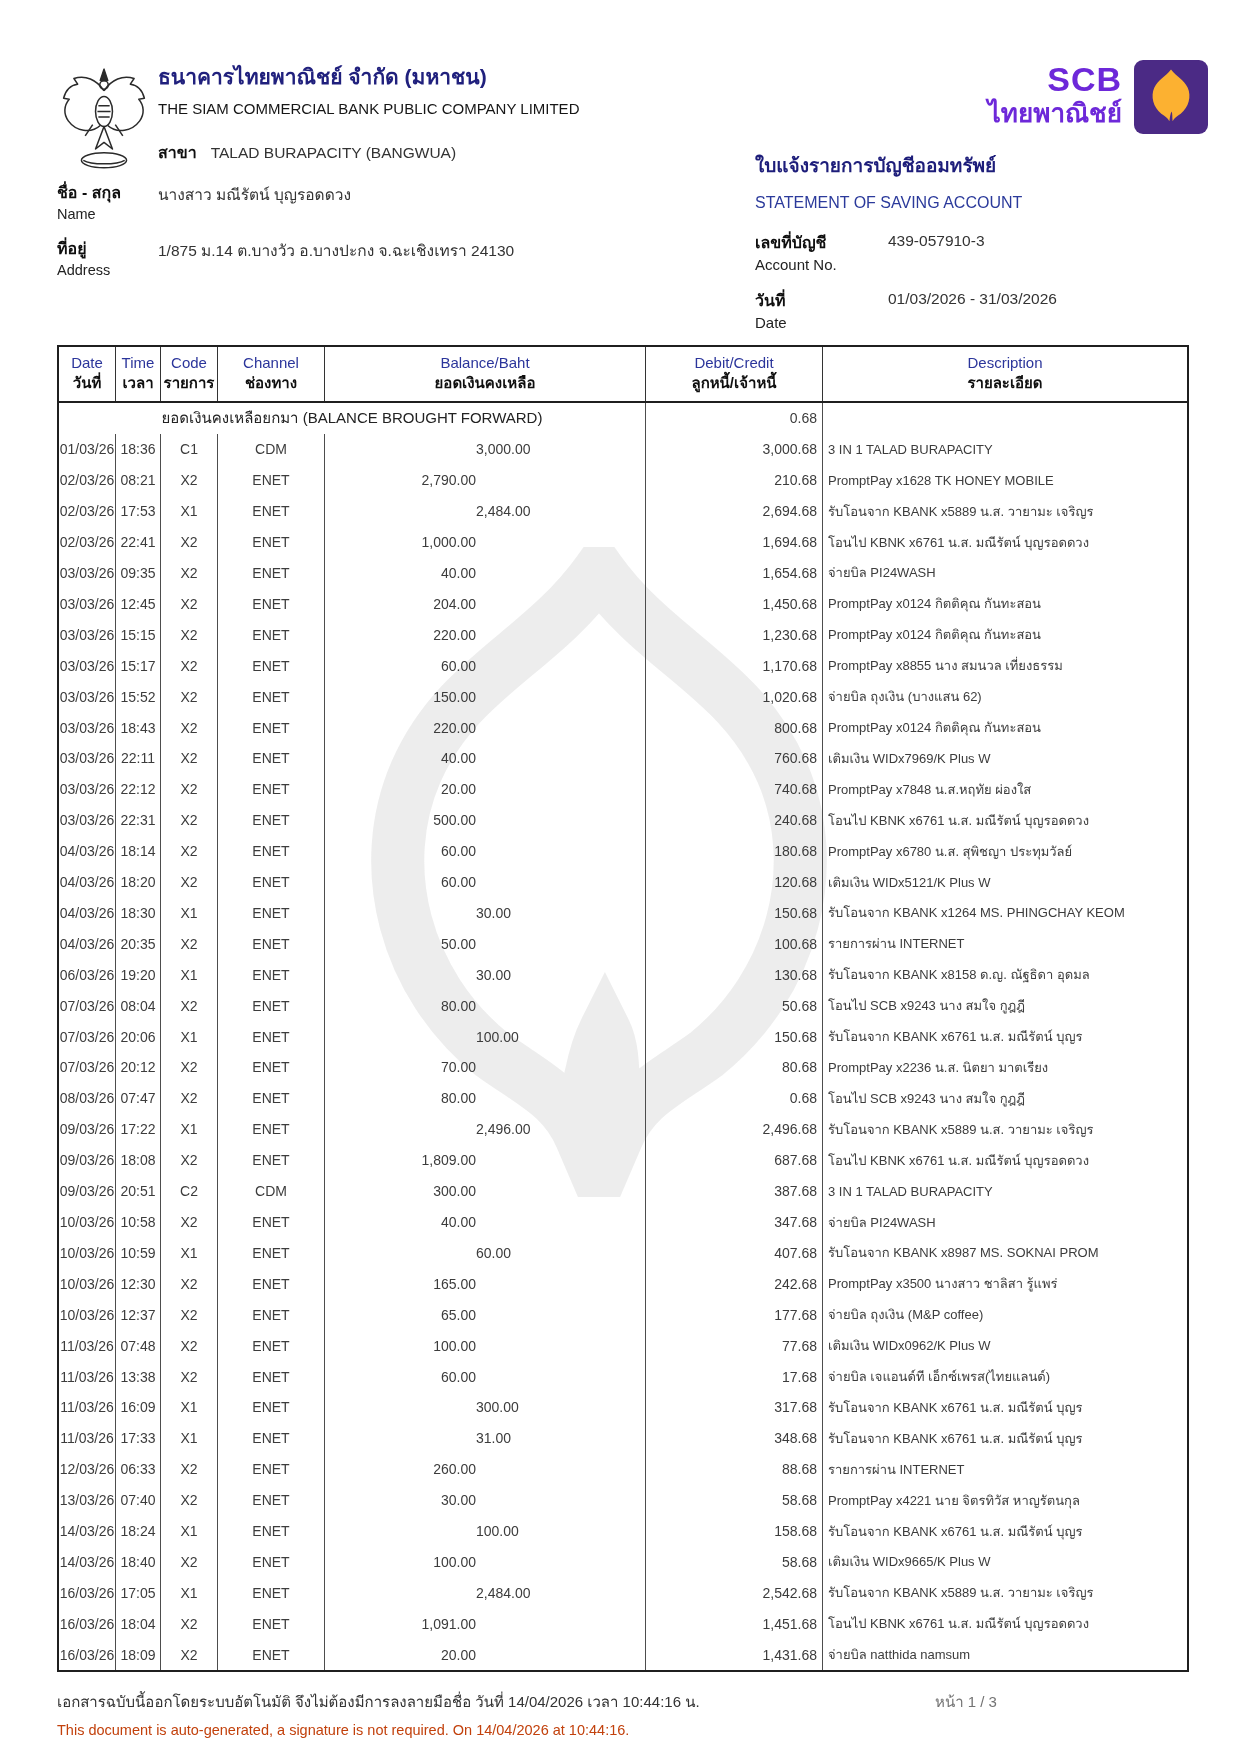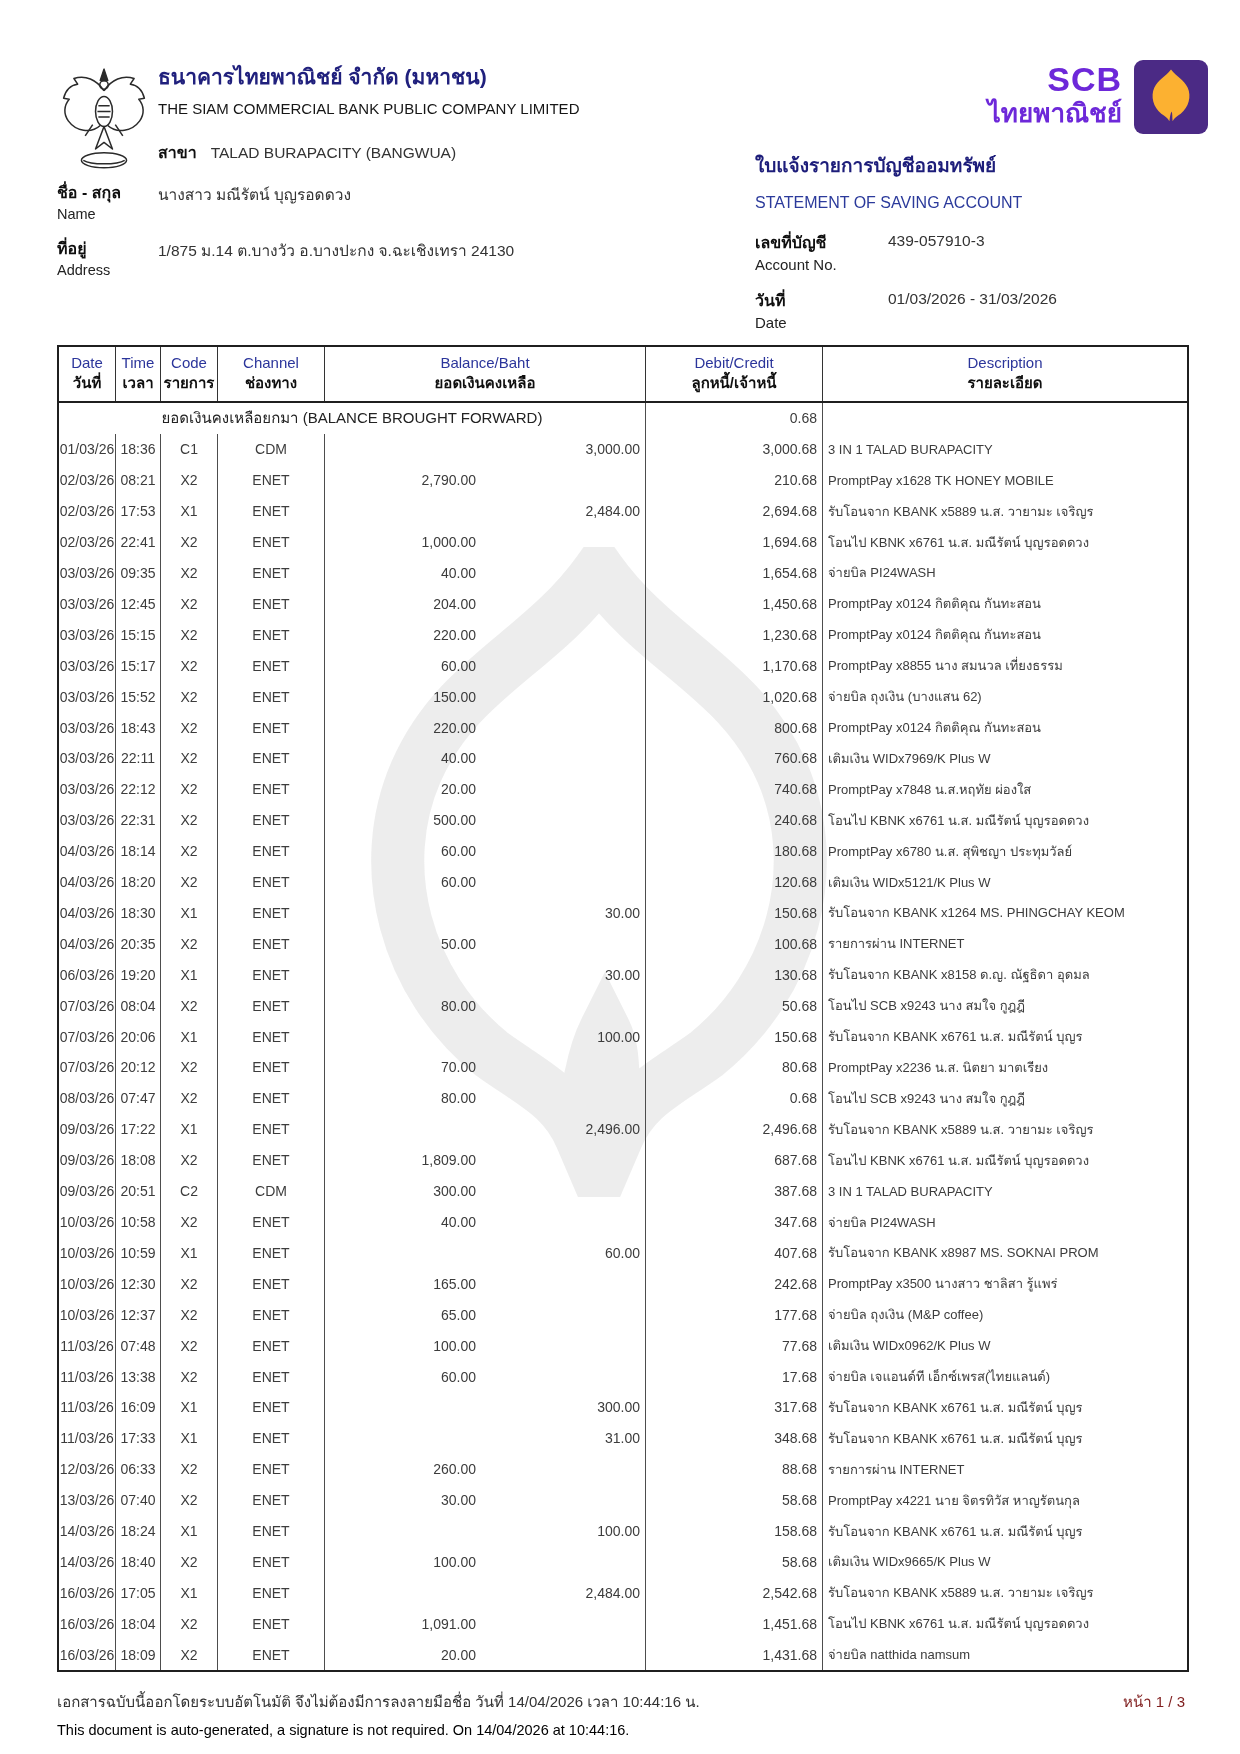--- a/index.html
+++ b/index.html
@@ -49,34 +49,34 @@
   .hcell:first-child{border-left:none;}
   .hen{color:#2b359b;font-size:15px;}
   .hth{color:#0f0f0f;font-weight:bold;font-size:15px;}
 
   .trow{height:30.92px;align-items:stretch;position:relative;z-index:1;}
   .bcell{display:flex;align-items:center;justify-content:center;border-left:1px solid #4d4d4d;
          font-size:14px;color:#3c3c3c;overflow:hidden;}
   .bcell:first-child{border-left:none;}
   .dc{padding:0;}
   .dc-debit{display:inline-block;width:151px;text-align:right;}
-  .dc-credit{display:inline-block;flex:1;text-align:right;padding-right:5px;}
+  .dc-credit{display:inline-block;flex:1;text-align:left;padding-right:5px;}
   .bal{justify-content:flex-end;padding-right:5px;}
   .desc{justify-content:flex-start;padding-left:5px;font-size:13px;white-space:nowrap;}
 
   #bf-row{height:30.92px;position:relative;z-index:1;}
   #bf-label{grid-column:1/6;display:flex;align-items:center;justify-content:center;
             font-size:15px;color:#222;}
   #bf-bal{border-left:1px solid #4d4d4d;}
   #bf-desc{border-left:1px solid #4d4d4d;}
 
   
   #footer-th{left:57px;top:1690px;font-size:15px;color:#333;}
-  #footer-en{left:57px;top:1722px;font-size:14.5px;color:#000000;}
-  #page-num{left:935px;top:1690px;width:250px;text-align:right;font-size:15px;color:#7f1d1d;}
+  #footer-en{left:57px;top:1722px;font-size:14.5px;color:#c2410c;}
+  #page-num{left:935px;top:1690px;width:250px;text-align:left;font-size:15px;color:#737373;}
 </style>
 </head>
 <body>
 
 <div class="abs" id="garuda">
   <svg viewBox="0 0 100 118" width="94" height="116">
     <g fill="none" stroke="#2b2b2b" stroke-width="1.6" stroke-linejoin="round">
       <path d="M50 30 C42 18 30 13 18 17 L22 23 C14 24 9 30 7 38 L13 39 C7 46 7 55 12 62 C20 73 36 76 46 67"></path>
       <path d="M50 30 C58 18 70 13 82 17 L78 23 C86 24 91 30 93 38 L87 39 C93 46 93 55 88 62 C80 73 64 76 54 67"></path>
       <path d="M50 7 L46 19 L54 19 Z" fill="#2b2b2b"></path>

